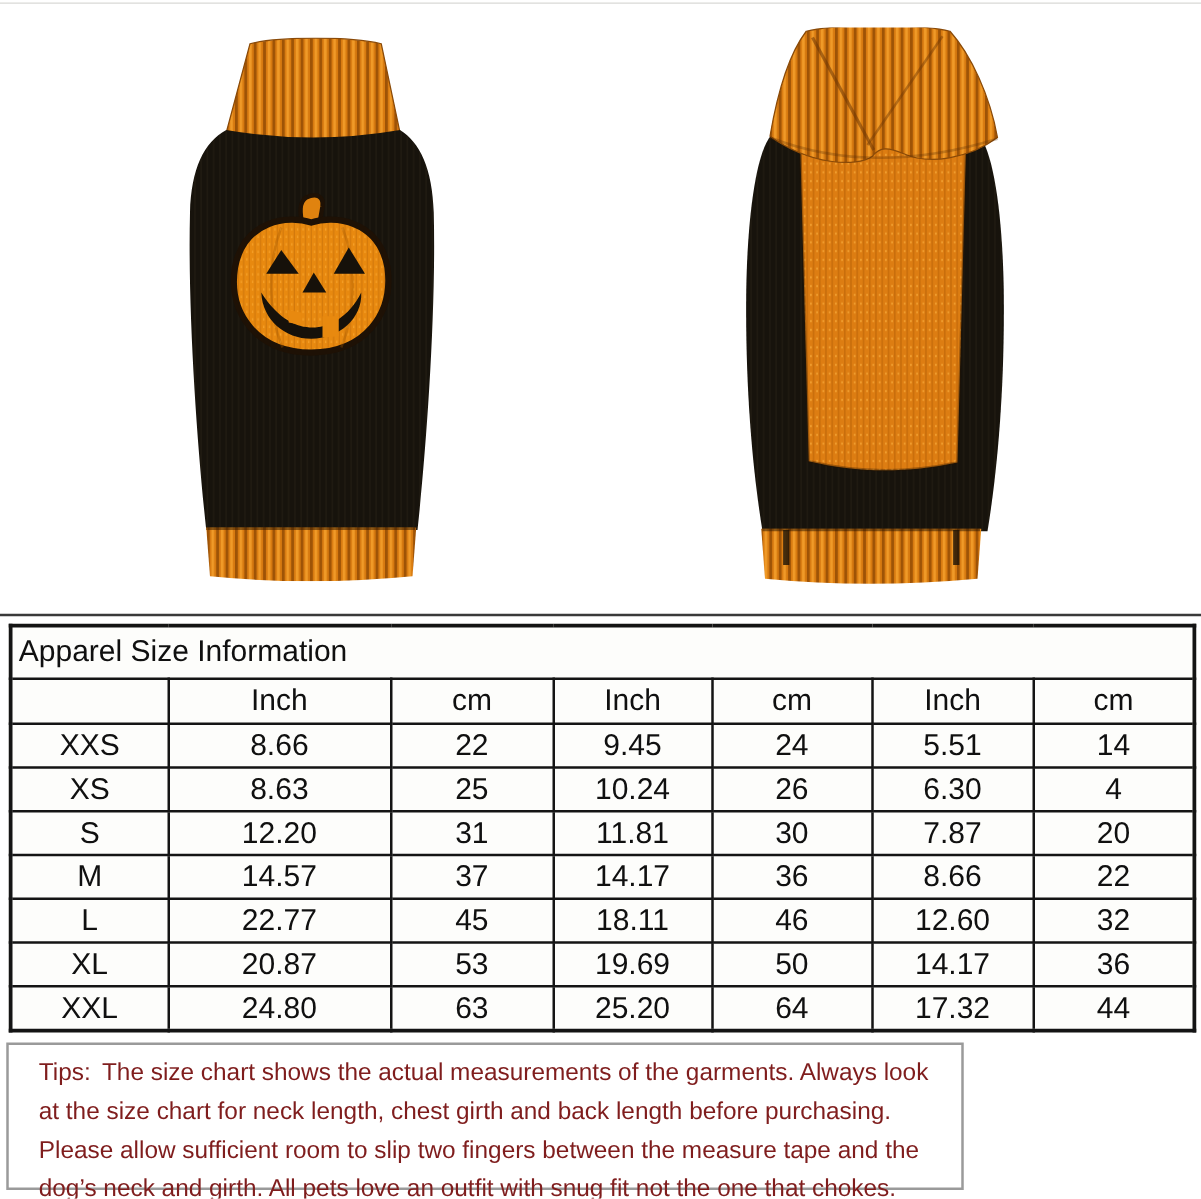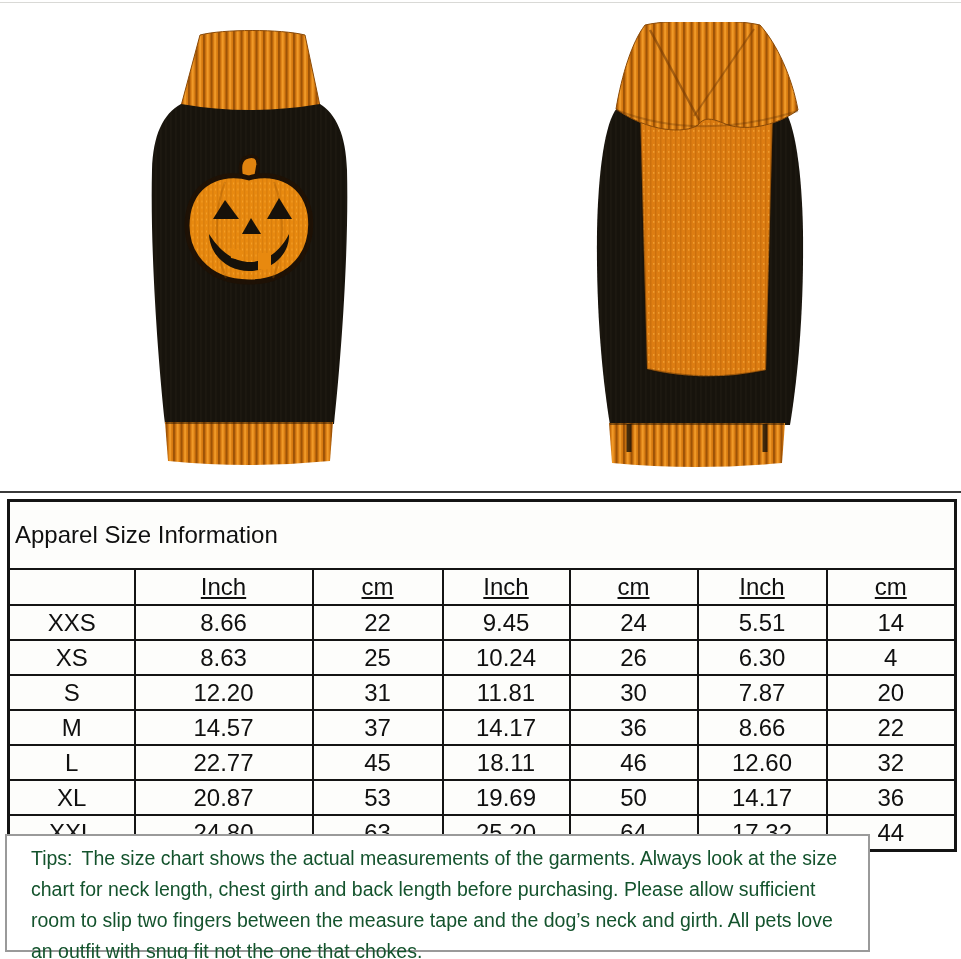--- a/index.html
+++ b/index.html
@@ -7,28 +7,28 @@
          font-family:"Liberation Sans",sans-serif;color:#111;}
   .topline{position:absolute;left:0;top:2px;width:961px;height:1px;background:#d9d9d6;}
   .photo{position:absolute;}
   .separator{position:absolute;left:0;top:491px;width:961px;height:2px;background:#3a3a3a;}
 
   .table-wrap{position:absolute;left:7px;top:499px;}
   table.size-table{border-collapse:collapse;table-layout:fixed;width:947px;
                    border:3px solid #141414;background:#fdfdfb;}
   table.size-table td{border:2px solid #141414;text-align:center;vertical-align:middle;
                       font-size:24px;color:#101010;padding:0;overflow:hidden;white-space:nowrap;}
-  tr.title-row td{text-align:left;padding:19px 5px;height:26px;font-size:24px;}
+  tr.title-row td{text-align:left;padding:6px 5px;height:26px;font-size:24px;}
   tr.group-row td{height:32px;font-weight:bold;}
-  tr.units-row td{height:34px;text-decoration:underline;}
+  tr.units-row td{height:34px;}
   tr.data-row td{height:33px;}
 
-  .tips{position:absolute;left:5px;top:834px;box-sizing:border-box;width:865px;height:118px;
+  .tips{position:absolute;left:5px;top:834px;box-sizing:border-box;width:766px;height:118px;
         border:2px solid #9a9a9a;background:#ffffff;padding:7px 18px 0 24px;
-        font-size:19.5px;line-height:31px;color:#14532d;}
+        font-size:19.5px;line-height:31px;color:#7f1d1d;}
   .tips .gap{display:inline-block;width:9px;}
 </style>
 </head>
 <body>
 
 <div id="stage">
   <div class="topline"></div>
 
   <svg class="photo" style="left:143px;top:30px" width="212" height="435" viewBox="0 0 212 435" aria-hidden="true">
     <defs>

